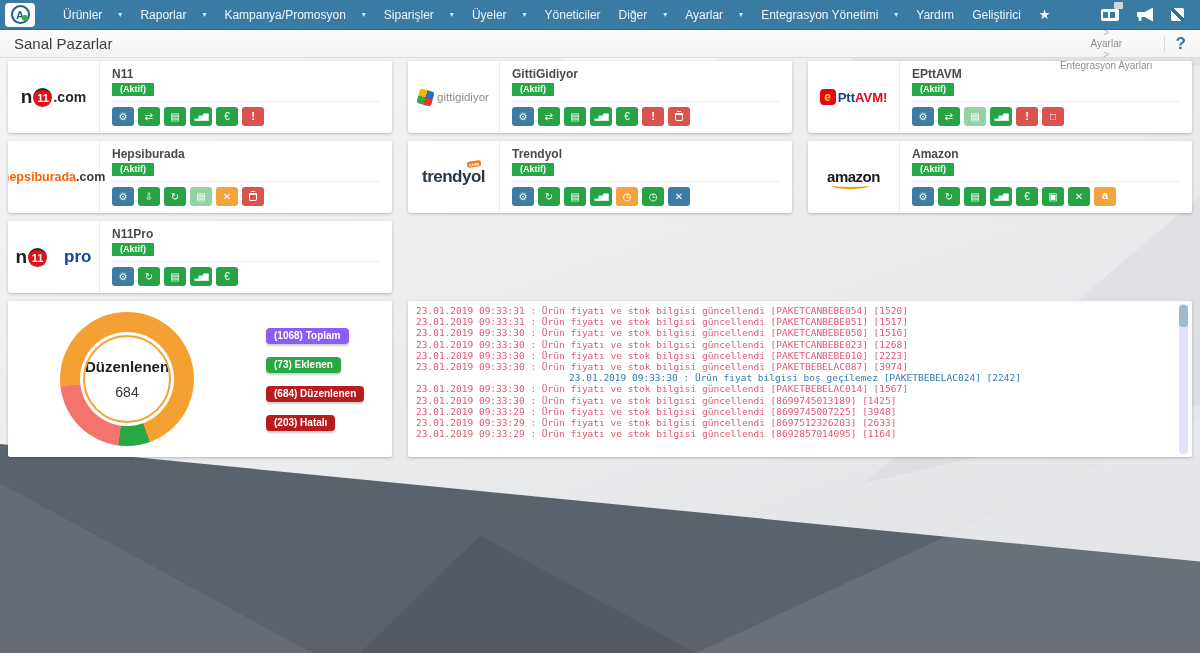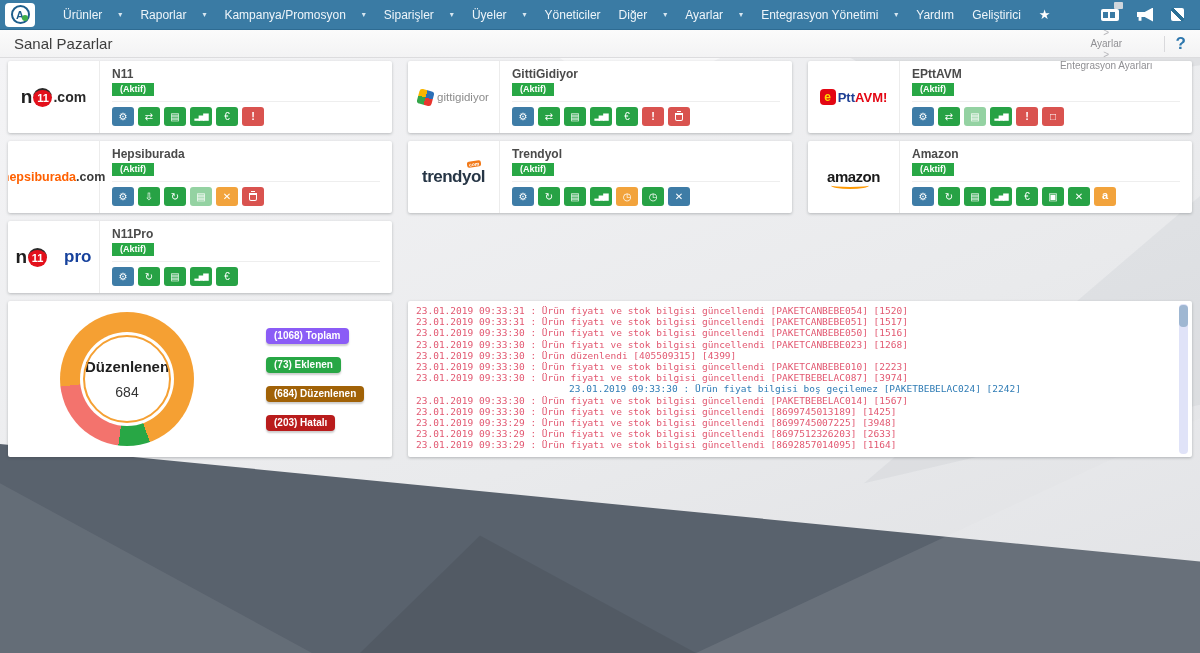--- a/index.html
+++ b/index.html
@@ -448,31 +448,30 @@
     <section class="panel stats" style="grid-column:1; grid-row:4;">
     <div class="donut" id="donut" style="background: conic-gradient(from 160deg, rgb(40, 167, 69) 0deg, rgb(40, 167, 69) 27.4deg, rgb(243, 115, 109) 27.4deg, rgb(243, 115, 109) 103.5deg, rgb(245, 160, 51) 103.5deg, rgb(245, 160, 51) 360deg);">
       <div class="donut-hole">
         <div class="donut-label">Düzenlenen</div>
         <div class="donut-value">684</div>
       </div>
     </div>
     <div class="legend" id="legend">
         <span class="legend-badge" style="background: #8b5cf6;">(1068) Toplam</span>
         <span class="legend-badge" style="background: rgb(40, 167, 69);">(73) Eklenen</span>
-        <span class="legend-badge" style="background: #a16207;">(684) Düzenlenen</span>
+        <span class="legend-badge" style="background: #b91c1c;">(684) Düzenlenen</span>
         <span class="legend-badge" style="background: #b91c1c;">(203) Hatalı</span>
       </div>
   </section>
   <section class="panel log">
     <div id="log-lines">
         <div class="log-line"><span>23.01.2019 09:33:31</span> : <span>Ürün fiyatı ve stok bilgisi güncellendi [PAKETCANBEBE054] [1520]</span></div>
         <div class="log-line"><span>23.01.2019 09:33:31</span> : <span>Ürün fiyatı ve stok bilgisi güncellendi [PAKETCANBEBE051] [1517]</span></div>
         <div class="log-line"><span>23.01.2019 09:33:30</span> : <span>Ürün fiyatı ve stok bilgisi güncellendi [PAKETCANBEBE050] [1516]</span></div>
         <div class="log-line"><span>23.01.2019 09:33:30</span> : <span>Ürün fiyatı ve stok bilgisi güncellendi [PAKETCANBEBE023] [1268]</span></div>
-        <div class="log-line"><span>23.01.2019 09:33:30</span> : <span>Ürün düzenlendi [405509315] [4399]</span></div>
         <div class="log-line"><span>23.01.2019 09:33:30</span> : <span>Ürün fiyatı ve stok bilgisi güncellendi [PAKETCANBEBE010] [2223]</span></div>
         <div class="log-line"><span>23.01.2019 09:33:30</span> : <span>Ürün fiyatı ve stok bilgisi güncellendi [PAKETBEBELAC087] [3974]</span></div>
         <div class="log-line blue"><span>23.01.2019 09:33:30</span> : <span>Ürün fiyat bilgisi boş geçilemez [PAKETBEBELAC024] [2242]</span></div>
         <div class="log-line"><span>23.01.2019 09:33:30</span> : <span>Ürün fiyatı ve stok bilgisi güncellendi [PAKETBEBELAC014] [1567]</span></div>
         <div class="log-line"><span>23.01.2019 09:33:30</span> : <span>Ürün fiyatı ve stok bilgisi güncellendi [8699745013189] [1425]</span></div>
         <div class="log-line"><span>23.01.2019 09:33:29</span> : <span>Ürün fiyatı ve stok bilgisi güncellendi [8699745007225] [3948]</span></div>
         <div class="log-line"><span>23.01.2019 09:33:29</span> : <span>Ürün fiyatı ve stok bilgisi güncellendi [8697512326203] [2633]</span></div>
         <div class="log-line"><span>23.01.2019 09:33:29</span> : <span>Ürün fiyatı ve stok bilgisi güncellendi [8692857014095] [1164]</span></div>
       </div>
     <div class="log-scroll">

